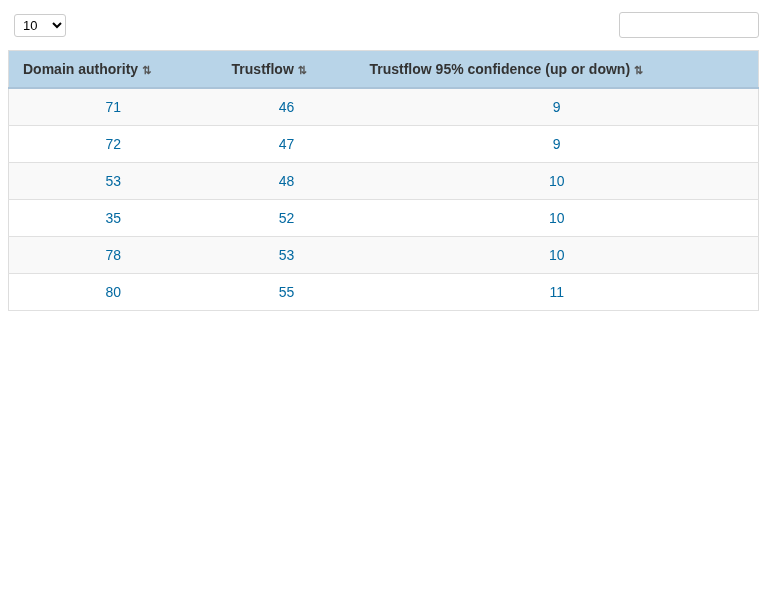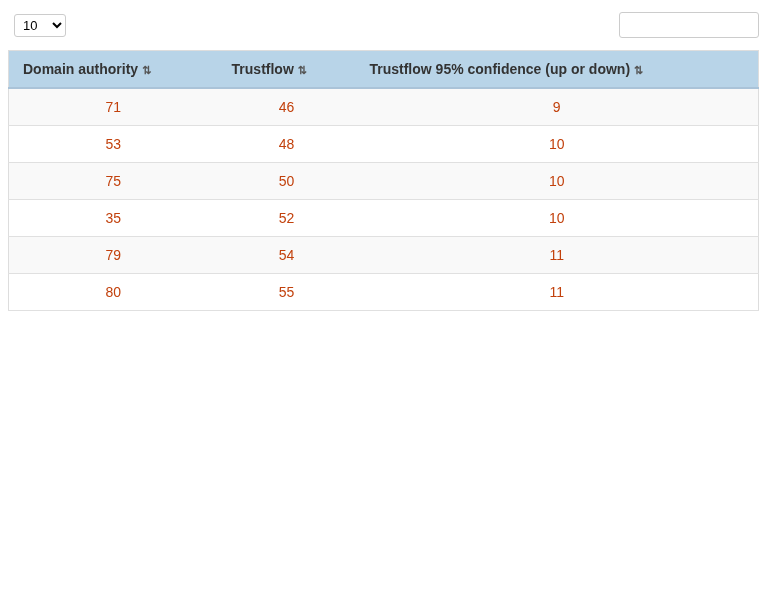--- a/index.html
+++ b/index.html
@@ -99,21 +99,21 @@
     }
 
     tbody tr:nth-child(even) {
       background-color: #ffffff;
     }
 
     tbody td {
       padding: 10px 14px;
       text-align: center;
       font-size: 14px;
-      color: #c2410c;
+      color: #0369a1;
     }
 
     tbody td:first-child {
       text-align: center;
     }
   </style>
 </head>
 <body>
 
 <div class="top-controls">
@@ -137,38 +137,38 @@
         <th><span>Trustflow 95% confidence (up or down)</span><span class="sort-icon">⇅</span></th>
       </tr>
   </thead>
   <tbody id="table-body">
   <tr>
         <td>71</td>
         <td>46</td>
         <td>9</td>
       </tr>
       <tr>
+        <td>72</td>
+        <td>47</td>
+        <td>9</td>
+      </tr>
+      <tr>
         <td>53</td>
         <td>48</td>
-        <td>10</td>
-      </tr>
-      <tr>
-        <td>75</td>
-        <td>50</td>
         <td>10</td>
       </tr>
       <tr>
         <td>35</td>
         <td>52</td>
         <td>10</td>
       </tr>
       <tr>
-        <td>79</td>
-        <td>54</td>
-        <td>11</td>
+        <td>78</td>
+        <td>53</td>
+        <td>10</td>
       </tr>
       <tr>
         <td>80</td>
         <td>55</td>
         <td>11</td>
       </tr>
     </tbody>
 </table>
 
 </body></html>

